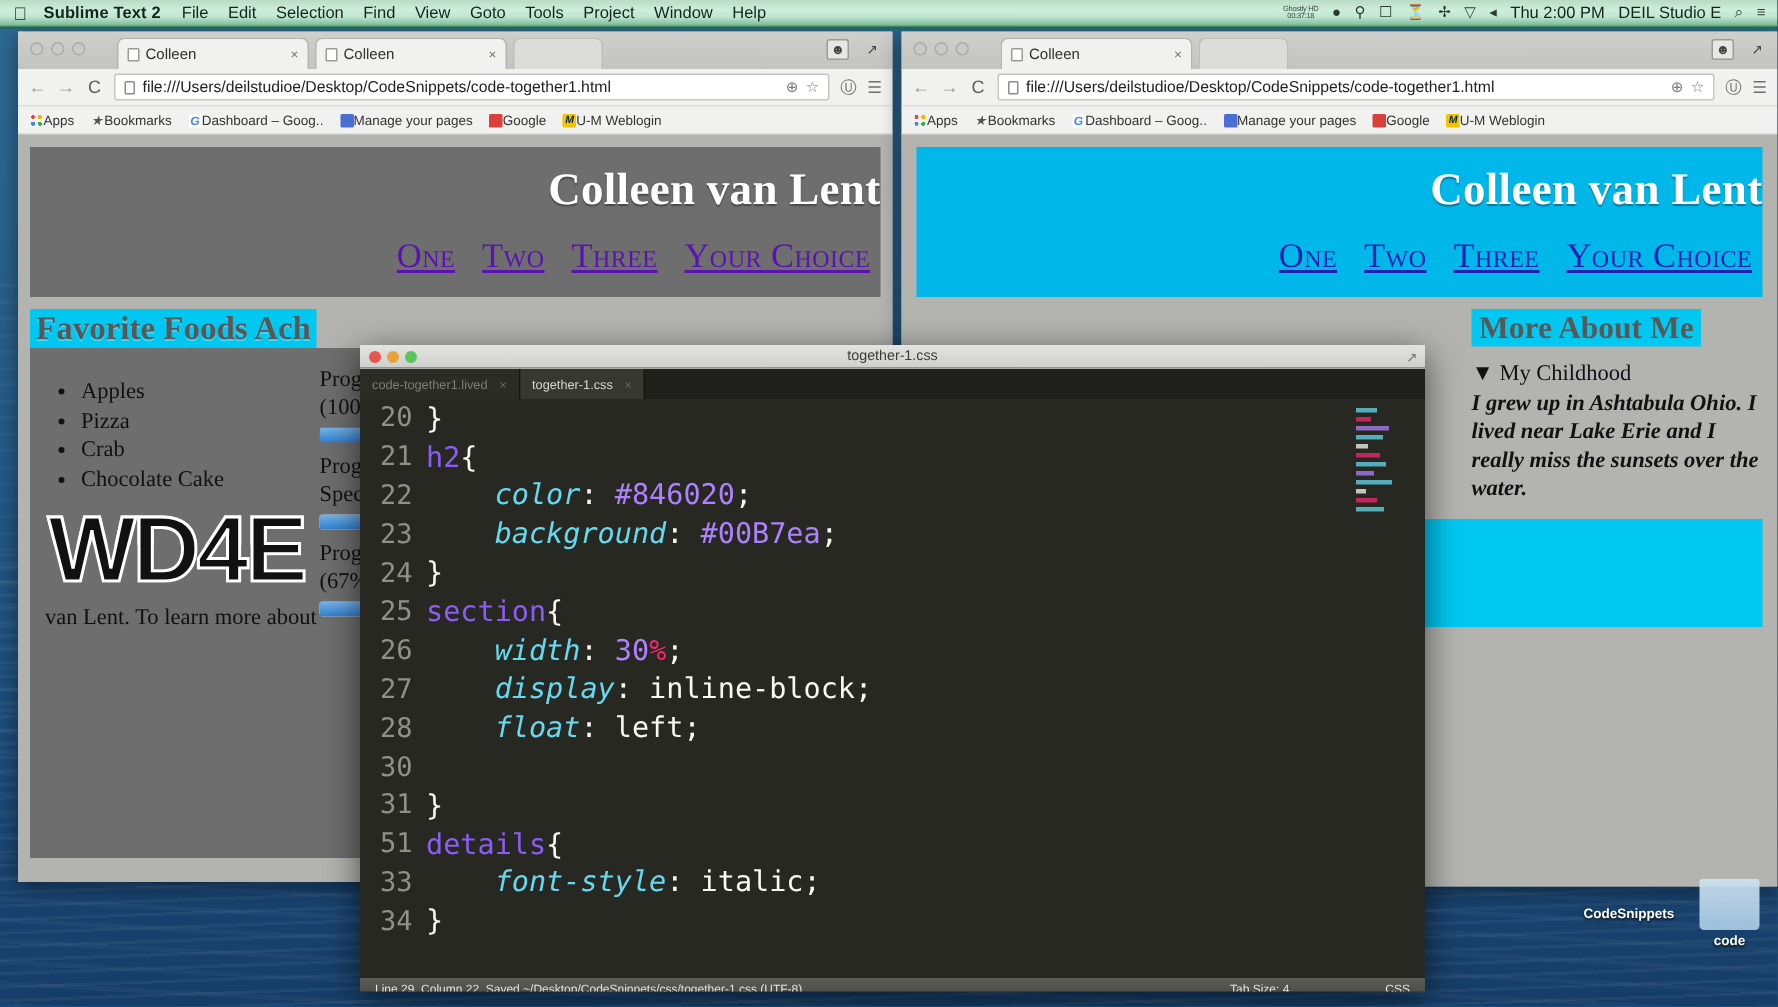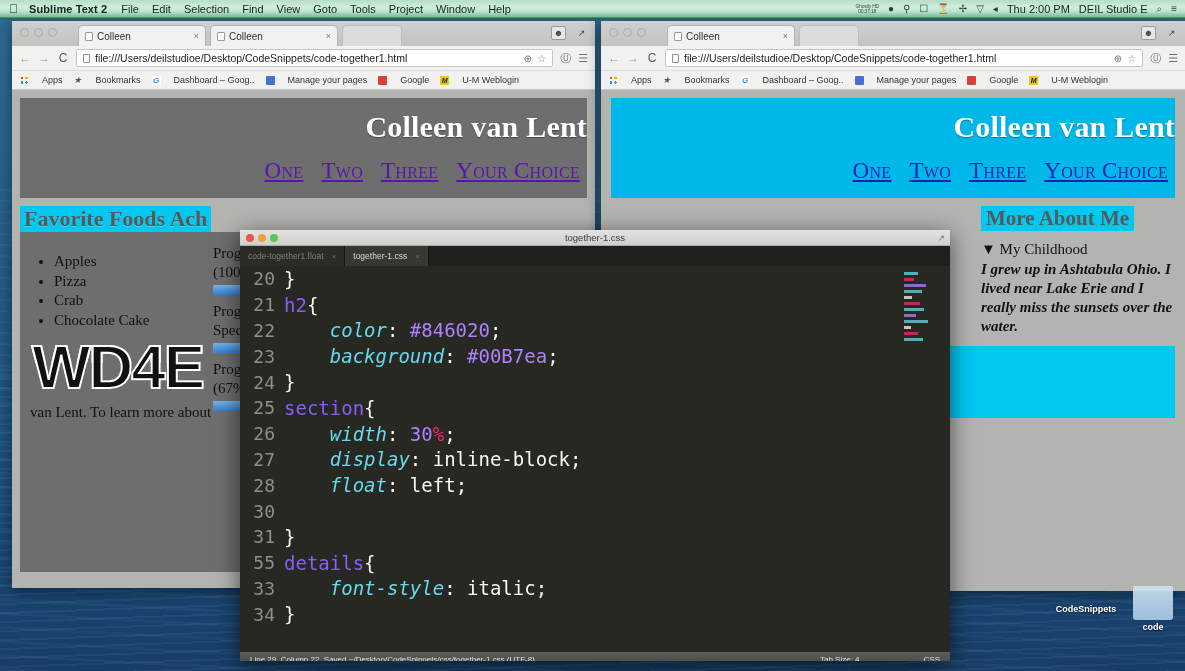--- a/index.html
+++ b/index.html
@@ -100,21 +100,21 @@
   .omnibox .urltext { flex: 1; overflow: hidden; white-space: nowrap; }
   .ob-ic { font-size: 10px; color: #7a7a78; }
   .tb-ic { font-size: 11px; color: #6f6f6d; }
 
   .win-bookmarks {
     height: 19px; background: #f1f1ef;
     display: flex; align-items: center; gap: 11px; padding: 0 8px;
     font-size: 9px; color: #333;
     border-bottom: 1px solid #c8c8c5;
   }
-  .bm { display: flex; align-items: flex-end; gap: 13px; white-space: nowrap; }
+  .bm { display: flex; align-items: flex-end; gap: 0; white-space: nowrap; }
   .bm .ic { width: 9px; height: 9px; border-radius: 1px; display: inline-block; flex: 0 0 auto; }
   .ic-apps { background:
       radial-gradient(circle at 2px 2px, #e8453c 1.3px, transparent 1.4px),
       radial-gradient(circle at 6.5px 2px, #f2b600 1.3px, transparent 1.4px),
       radial-gradient(circle at 2px 6.5px, #4285f4 1.3px, transparent 1.4px),
       radial-gradient(circle at 6.5px 6.5px, #34a853 1.3px, transparent 1.4px);
   }
   .ic-star { background: none; color: #555; font-size: 9px; line-height: 9px; }
   .ic-g { background: #fff; color: #4285f4; font-size: 8px; line-height: 9px; text-align: center; font-weight: bold; }
   .ic-blue { background: #4a6fd4; }
@@ -523,21 +523,21 @@
       <i style="background:#e8554d"></i>
       <i style="background:#e8a33d"></i>
       <i style="background:#5bc45b"></i>
     </span>
     <span>together-1.css</span>
     <span class="st-max">↗</span>
   </div>
 
   <div class="st-tabs">
     <div class="st-tab">
-      <span>code-together1.float</span>
+      <span>code-together1.lived</span>
       <span class="x">×</span>
     </div>
     <div class="st-tab active">
       <span>together-1.css</span>
       <span class="x">×</span>
     </div>
   </div>
 
   <div class="st-editor">
     <div id="code-root">
@@ -579,21 +579,21 @@
         </div>
         <div class="code-line">
           <div class="gutter">30</div>
           <div class="code"><span class="c-plain"></span></div>
         </div>
         <div class="code-line">
           <div class="gutter">31</div>
           <div class="code"><span class="c-plain">}</span></div>
         </div>
         <div class="code-line">
-          <div class="gutter">55</div>
+          <div class="gutter">51</div>
           <div class="code"><span class="c-sel">details</span><span class="c-plain">{</span></div>
         </div>
         <div class="code-line">
           <div class="gutter">33</div>
           <div class="code"><span class="c-plain">    </span><span class="c-prop">font-style</span><span class="c-plain">: </span><span class="c-plain">italic</span><span class="c-plain">;</span></div>
         </div>
         <div class="code-line">
           <div class="gutter">34</div>
           <div class="code"><span class="c-plain">}</span></div>
         </div>

